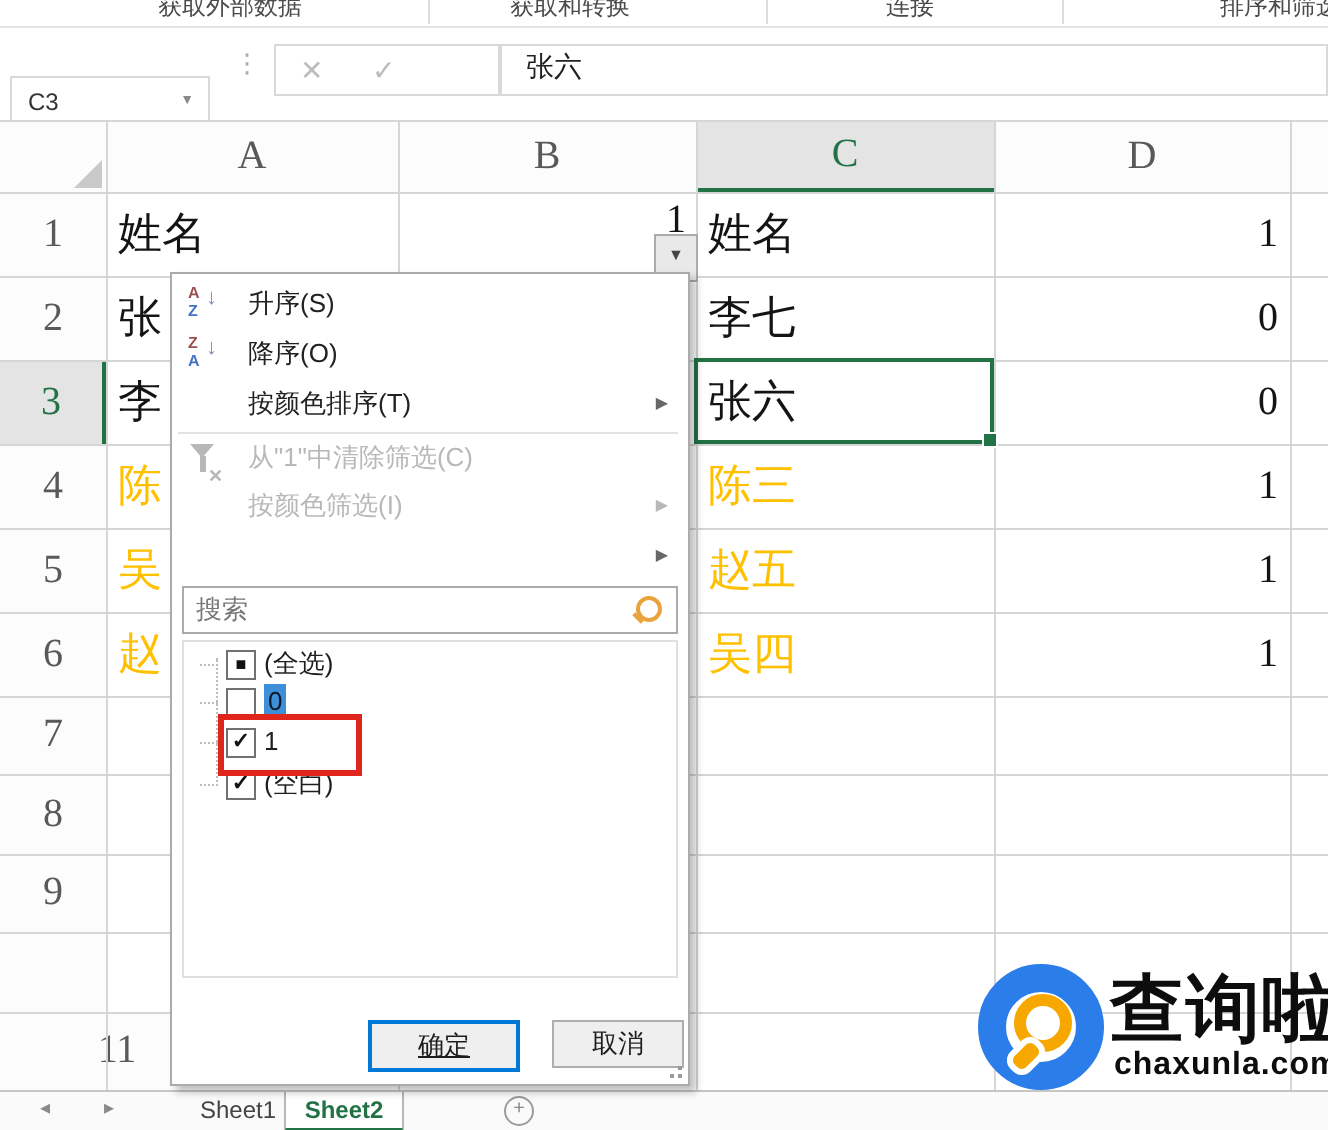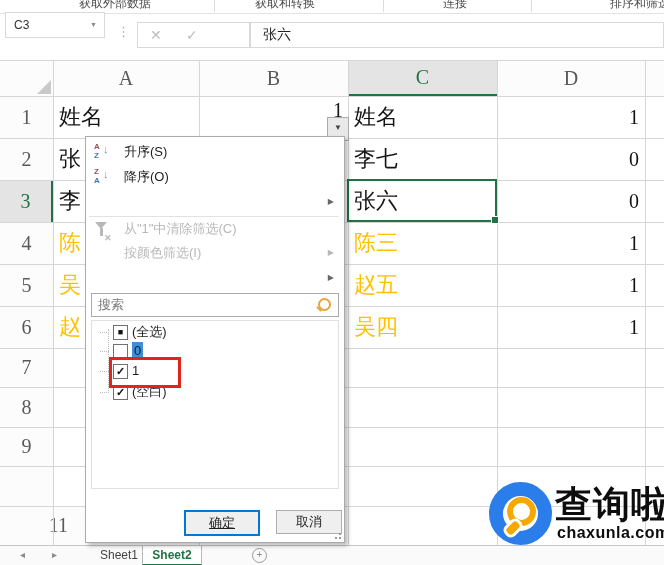--- a/index.html
+++ b/index.html
@@ -100,21 +100,21 @@
   <div class="abs ribbon">
     <div class="rlabel" style="left:40px;width:150px;">获取外部数据</div>
     <div class="rlabel" style="left:205px;width:160px;">获取和转换</div>
     <div class="rlabel" style="left:390px;width:130px;">连接</div>
     <div class="rlabel" style="left:580px;width:120px;">排序和筛选</div>
     <div class="rsep" style="left:214px;"></div>
     <div class="rsep" style="left:383px;"></div>
     <div class="rsep" style="left:531px;"></div>
   </div>
 
-  <div class="abs fbox" style="left:5px;top:12px;width:98px;height:24px;text-align:right;">
+  <div class="abs fbox" style="left:5px;top:38px;width:98px;height:24px;text-align:right;">
     <span class="namebox-text">C3</span>
     <span class="namebox-arrow">▼</span>
   </div>
   <div class="abs" style="left:117px;top:24px;font-size:13px;color:#aaa;">⋮</div>
   <div class="abs fbox" style="left:137px;top:22px;width:111px;height:24px;">
     <span class="fb-btn" style="left:12px;">✕</span>
     <span class="fb-btn" style="left:48px;">✓</span>
     <span class="fb-btn fx" style="left:84px;margin-left:28px;">fx</span>
   </div>
   <div class="abs fbox" style="left:250px;top:22px;width:412px;height:24px;">
@@ -208,20 +208,21 @@
     </div>
     <div class="mi" style="top:27px;height:25px;line-height:25px;">
       <span class="sorticon">
         <span class="lt">Z</span>
         <span class="lb">A</span>
         <span class="ar">↓</span>
       </span>
       <span class="mi-label">降序(O)</span>
     </div>
     <div class="mi" style="top:52px;height:26px;line-height:26px;">
+      <span class="mi-label">按颜色排序(T)</span>
       <span class="mi-arrow">▶</span>
     </div>
     <div class="msep" style="top:79px;"></div>
     <div class="mi disabled" style="top:80px;height:24px;line-height:24px;">
       <span>
         <span class="funnel"></span><span class="funnel-x">✕</span>
       </span>
       <span class="mi-label">从"1"中清除筛选(C)</span>
     </div>
     <div class="mi disabled" style="top:104px;height:24px;line-height:24px;">

